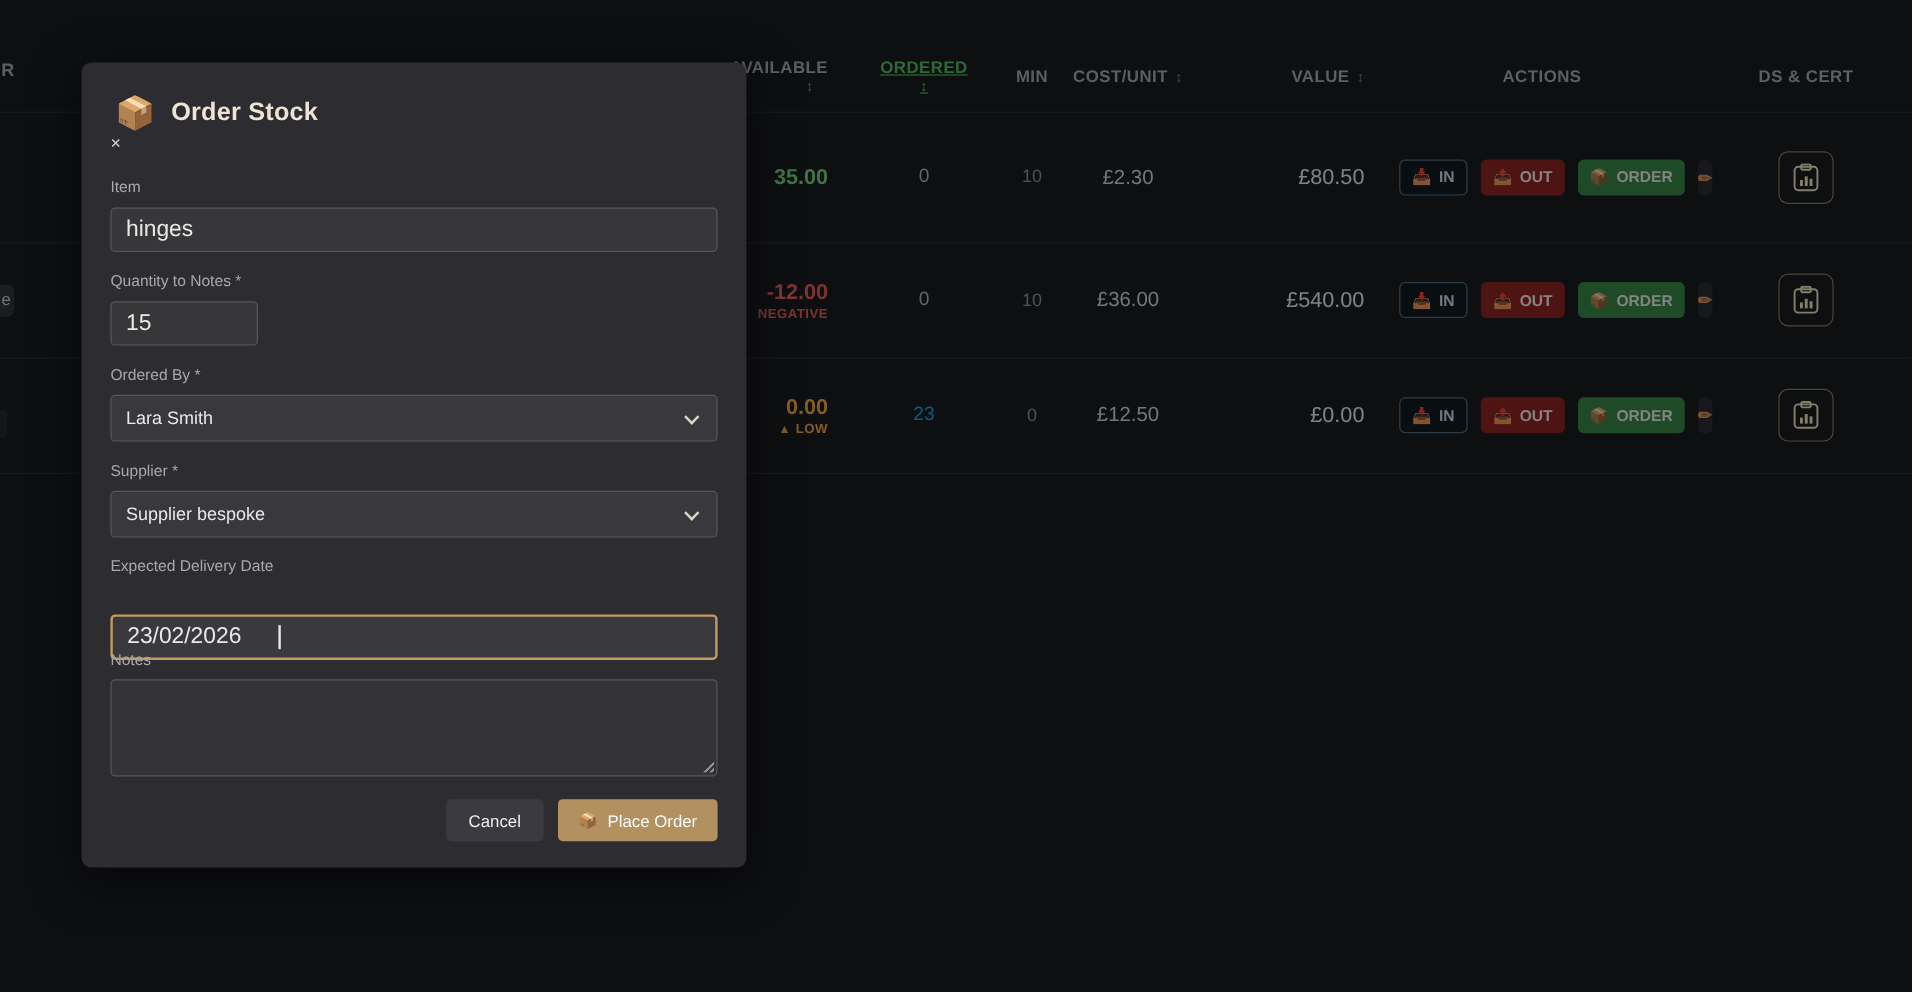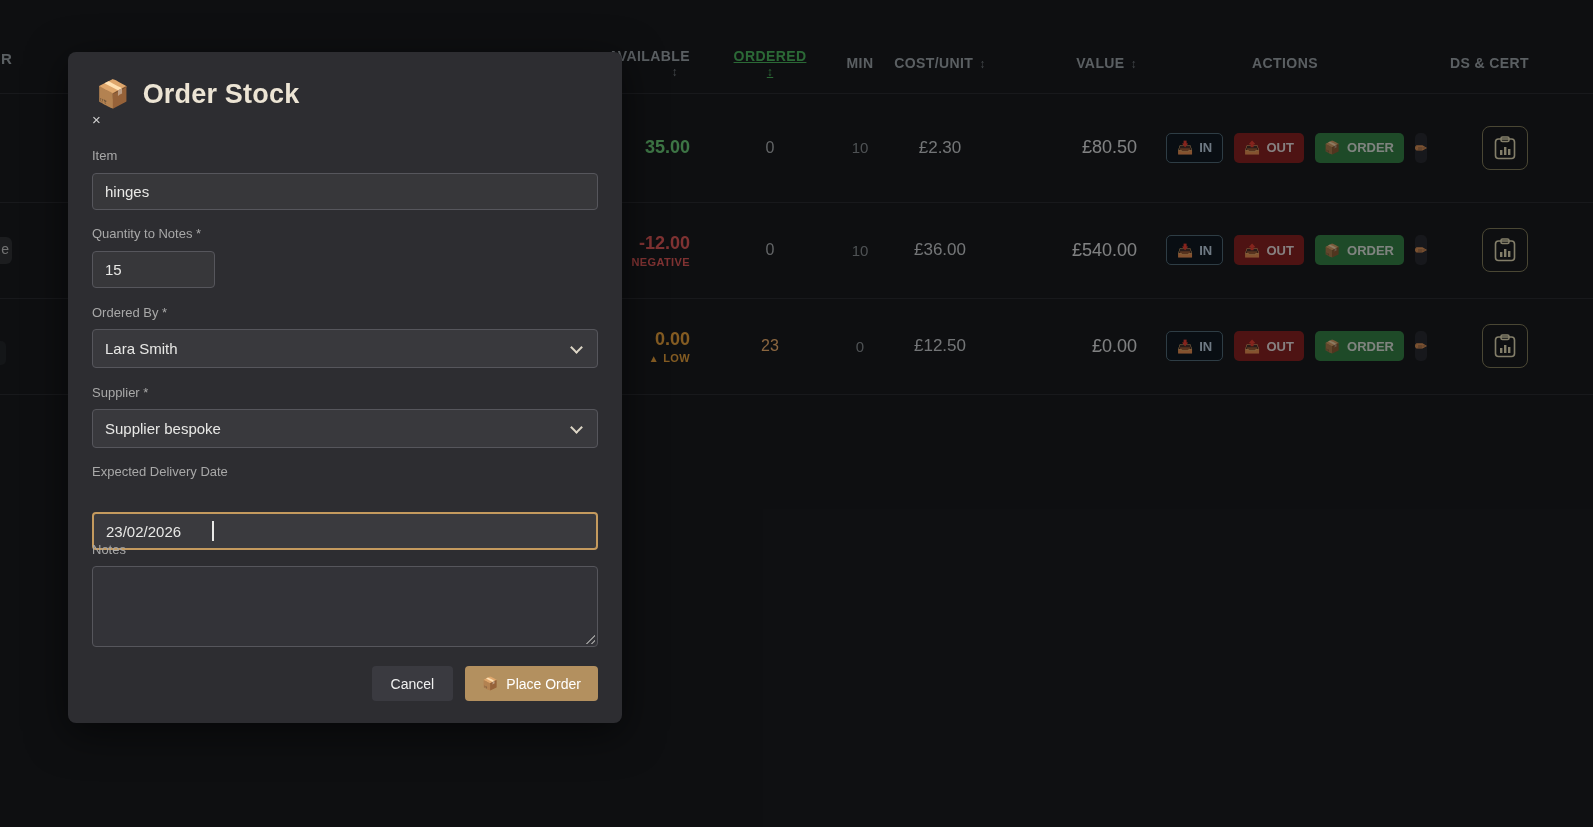--- a/index.html
+++ b/index.html
@@ -15,36 +15,36 @@
         font-size:14px; font-weight:bold; color:#a5adb3; letter-spacing:.4px; }
   .th .sort-block { display:block; font-size:12px; color:#7a8288; margin-top:1px; font-weight:normal; }
   .sort-inline { font-size:12px; color:#7a8288; font-weight:normal; margin-left:6px; }
   .col-available { left:560px; width:130px; text-align:right; }
   .col-available .sort-block { padding-right:12px; }
   .col-ordered { left:700px; width:140px; text-align:center; }
   .col-min { left:800px; width:120px; text-align:center; }
   .col-cost { left:870px; width:140px; text-align:center; }
   .col-value { left:1000px; width:137px; text-align:right; }
   .col-actions { left:1160px; width:250px; text-align:center; }
-  .col-ds { left:1450px; width:110px; }
+  .col-ds { left:1450px; width:110px; text-align:center; }
   .th.green { color:#4fbf63;text-decoration:underline; }
   .th.green .sort-block { color:#4fbf63; }
 
   .trow { position:absolute; left:0; width:1593px; }
   .cell { position:absolute; top:0; height:100%; display:flex; flex-direction:column; justify-content:center; }
   .avail-num { font-size:18px; font-weight:bold; }
   .avail-num.green { color:#6fd57e; }
   .avail-num.red { color:#e85c5c; }
   .avail-num.amber { color:#f0a73e; }
   .avail-status { font-size:11px; font-weight:bold; margin-top:2px; letter-spacing:.4px; }
   .avail-status.red { color:#e85c5c; }
   .avail-status.amber { color:#f0a73e; }
   .warn-tri { font-size:10px; margin-right:4px; }
   .num-ordered { font-size:16px; color:#b2b6ba; }
-  .num-ordered.green { color:#fdba74; }
+  .num-ordered.green { color:#0ea5e9; }
   .num-min { font-size:15px; color:#8e9499; }
   .num-cost { font-size:17px; color:#d2d6d9; }
   .num-value { font-size:18px; font-weight:normal; color:#e9ebed; }
 
   .actions-wrap { flex-direction:row !important; align-items:center; gap:11px; justify-content:flex-start; padding-left:6px; }
   .abtn { display:inline-flex; align-items:center; gap:6px; height:30px; border-radius:5px;
           font-size:13px; font-weight:bold; padding:0 10px; cursor:pointer; border:none;
           font-family:"Liberation Sans", sans-serif; }
   .abtn .aicon { font-size:13px; line-height:1; }
   .btn-in { background:#121a24; border:1px solid #54707f; color:#c9ddee; }
@@ -66,26 +66,26 @@
   .partial-badge-2 { position:absolute; left:-16px; top:341px; width:22px; height:24px; background:#26282c; border-radius:5px; }
 
   
   .overlay { position:absolute; inset:0; background:rgba(0,0,0,0.45); z-index:5; }
 
   
   .modal { position:absolute; left:68px; top:52px; width:554px; height:671px; background:#2d2d31;
            border-radius:8px; z-index:10; box-shadow:0 10px 40px rgba(0,0,0,0.55); }
   .m-title-row { position:absolute; left:28px; top:26px; display:flex; align-items:center; gap:13px; }
   .m-title-icon { font-size:27px; color:#c89a6a; }
-  .m-title { font-size:27px; font-weight:bold; color:#ece4d4; letter-spacing:.2px; }
+  .m-title { font-size:21px; font-weight:bold; color:#ece4d4; letter-spacing:.2px; }
   .m-close { position:absolute; left:24px; top:60px; font-size:15px; color:#d0d0d0; cursor:pointer;
              background:none; border:none; line-height:1; font-family:"Liberation Sans", sans-serif; }
   .f-label { position:absolute; left:24px; font-size:13px; color:#a8a8a8; }
   .text-input { position:absolute; left:24px; width:506px; height:37px; background:#37373a;
-                border:1px solid #56565c; border-radius:4px; color:#e8e8e6; font-size:15px;
+                border:1px solid #56565c; border-radius:4px; color:#e8e8e6; font-size:19px;
                 padding:0 12px; font-family:"Liberation Sans", sans-serif; display:flex; align-items:center; }
   input.text-input { display:block; padding:0 12px; }
   .qty { width:123px !important; }
   .sel { position:absolute; left:24px; width:506px; height:39px; background:#39393d;
          border:1px solid #56565c; border-radius:4px; color:#e8e8e6; font-size:15px;
          display:flex; align-items:center; padding:0 12px; cursor:pointer; }
   .chev { position:absolute; right:16px; top:13px; width:9px; height:9px;
           border-right:2px solid #ddd6c6; border-bottom:2px solid #ddd6c6; transform:rotate(45deg); }
   .date-input { top:460px; height:38px; background:#3a3a3e; border:2px solid #c49a5e;gap:30px; }
   .caret { display:inline-block; width:1.5px; height:20px; background:#e8e8e6; margin-left:1px;

